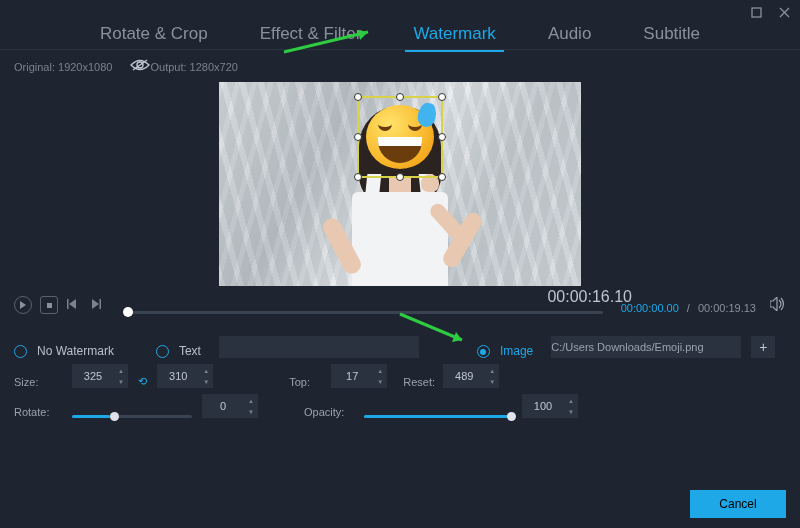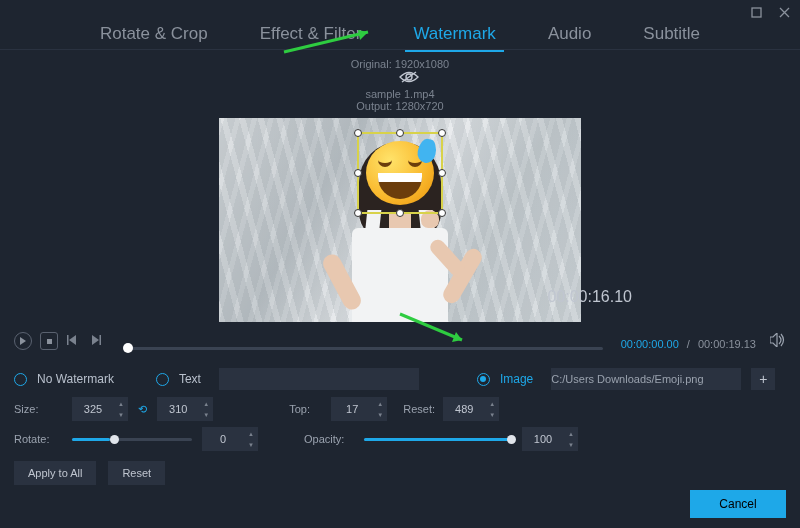--- a/index.html
+++ b/index.html
@@ -3,21 +3,21 @@
 <meta charset="utf-8">
 <style>
 * { box-sizing: border-box; margin: 0; padding: 0; font-family: Arial, sans-serif; }
 body { background: #1e2530; color: #8a919c; width: 800px; height: 528px; overflow: hidden; font-size: 11px; }
 .titlebar { height: 24px; display: flex; justify-content: flex-end; align-items: center; padding-right: 8px; gap: 12px; }
 .titlebar .win-btn { width: 16px; height: 16px; display: flex; align-items: center; justify-content: center; cursor: pointer; color: #8a919c; }
 .tabs { display: flex; justify-content: center; gap: 52px; height: 26px; align-items: center; border-bottom: 1px solid #2a3240; }
 .tab { font-size: 17px; color: #8a919c; cursor: pointer; padding-bottom: 6px; position: relative; }
 .tab.active { color: #1ea8e8; }
 .tab.active::after { content: ''; position: absolute; bottom: -2px; left: -8px; right: -8px; height: 2px; background: #1ea8e8; }
-.info-row { display: flex; align-items: center; padding: 8px 14px 4px 14px; font-size: 11px; color: #7a828e; flex-direction: column; }
+.info-row { display: flex; align-items: center; padding: 8px 14px 4px 14px; font-size: 11px; color: #7a828e; }
 .info-row .fname { flex: 1; text-align: center; }
 .eye-icon { margin-left: 18px; color: #aaa; font-size: 16px; }
 .preview { display: flex; justify-content: center; padding: 2px 0 6px 0; position: relative; }
 .preview-box { width: 362px; height: 204px; background: linear-gradient(120deg,#d8dcdf 0%,#b8bfc4 30%,#e4e7ea 50%,#c5ccd0 70%,#d2d8dc 100%); position: relative; overflow: hidden; }
 .leaves { position:absolute; inset:0; background:
  repeating-linear-gradient(75deg, rgba(255,255,255,0.25) 0 6px, rgba(160,168,172,0.35) 6px 18px),
  repeating-linear-gradient(105deg, rgba(255,255,255,0.2) 0 5px, rgba(150,158,162,0.3) 5px 16px); opacity:0.55; }
 .person { position:absolute; left:50%; transform:translateX(-50%); bottom:-4px; width:150px; height:190px; }
 .hair { position:absolute; top:6px; left:50%; transform:translateX(-50%); width:82px; height:100px; background:#2b2320; border-radius:40px 40px 30px 30px; }
 .neck { position:absolute; top:76px; left:50%; transform:translateX(-50%); width:22px; height:22px; background:#e8c8b0; }
@@ -51,21 +51,21 @@
 .ctl-nav { width:16px; height:16px; cursor:pointer; color:#7a828e; font-size:11px; }
 .seek { flex:1; height:3px; background:#3a4352; border-radius:2px; margin:0 10px; position:relative; }
 .seek-dot { position:absolute; left:-1px; top:-4px; width:10px; height:10px; background:#fff; border-radius:50%; }
 .time-now { color:#1ea8e8; font-size:11px; }
 .time-dur { color:#8a919c; font-size:11px; }
 .vol-icon { font-size:14px; margin-left:6px; cursor:pointer; }
 
 .hover-time { position:absolute; right:168px; top:288px; font-size:16px; color:#c0c6d0; }
 
 .panel { padding: 10px 14px 0 14px; }
-.row { display:flex; align-items:center; height:30px; gap:10px; }
+.row { display:flex; align-items:flex-end; height:30px; gap:10px; }
 .radio { width:13px; height:13px; border:1.5px solid #1ea8e8; border-radius:50%; display:inline-flex; align-items:center; justify-content:center; cursor:pointer; flex-shrink:0; }
 .radio.on::after { content:''; width:6px; height:6px; background:#1ea8e8; border-radius:50%; }
 .radio-lbl { color:#b8c0cc; font-size:12px; margin-right:8px; white-space:nowrap; }
 .radio-lbl.sel { color:#1ea8e8; }
 .txt-in { background:#2a3240; border:none; height:22px; color:#c0c6d0; padding:0 6px; font-size:11px; }
 .txt-long { flex:1; max-width:200px; }
 .path-box { background:#2a3240; height:22px; padding:0 0; display:flex; align-items:center; color:#9aa2ae; font-size:11px; width:190px; }
 .add-btn { width:24px; height:22px; background:#2a3240; color:#c0c6d0; display:flex; align-items:center; justify-content:center; font-size:14px; cursor:pointer; }
 
 .lbl { width:48px; color:#9aa2ae; font-size:11px; }
@@ -115,21 +115,20 @@
     <polygon points="88,6 78,4 80,14" fill="#2ecc40"></polygon>
   </svg>
 
 <div class="info-row">
   <span>Original:  1920x1080</span>
   <span class="eye-icon"><svg width="20" height="14" viewBox="0 0 20 14">
         <path d="M1 7 Q10 -2 19 7 Q10 16 1 7 Z" fill="none" stroke="#c0c6d0" stroke-width="1.4"></path>
         <circle cx="10" cy="7" r="3" fill="none" stroke="#c0c6d0" stroke-width="1.4"></circle>
         <line x1="3" y1="12" x2="17" y2="2" stroke="#c0c6d0" stroke-width="1.4"></line>
       </svg></span>
-  <span class="fname">sample 1.mp4</span>
   <span>Output:  1280x720</span>
 </div>
 
 <div class="preview">
   <div class="preview-box">
     <div class="leaves"></div>
     <div class="person">
       <div class="hair"></div>
         <div class="neck"></div>
         <div class="tank"></div>
@@ -270,21 +269,17 @@
       </div>
     <div class="spin">
         <input value="100" style="">
         <div class="arrows">
           <span>▲</span>
           <span>▼</span>
         </div>
       </div>
   </div>
 
-  <div class="row" style="gap:12px;margin-top:4px">
-    <div class="small-btn">Apply to All</div>
-    <div class="small-btn">Reset</div>
-  </div>
 </div>
 
 <div class="footer">
   <div class="cancel-btn">Cancel</div>
 </div>
 
 </body></html>

